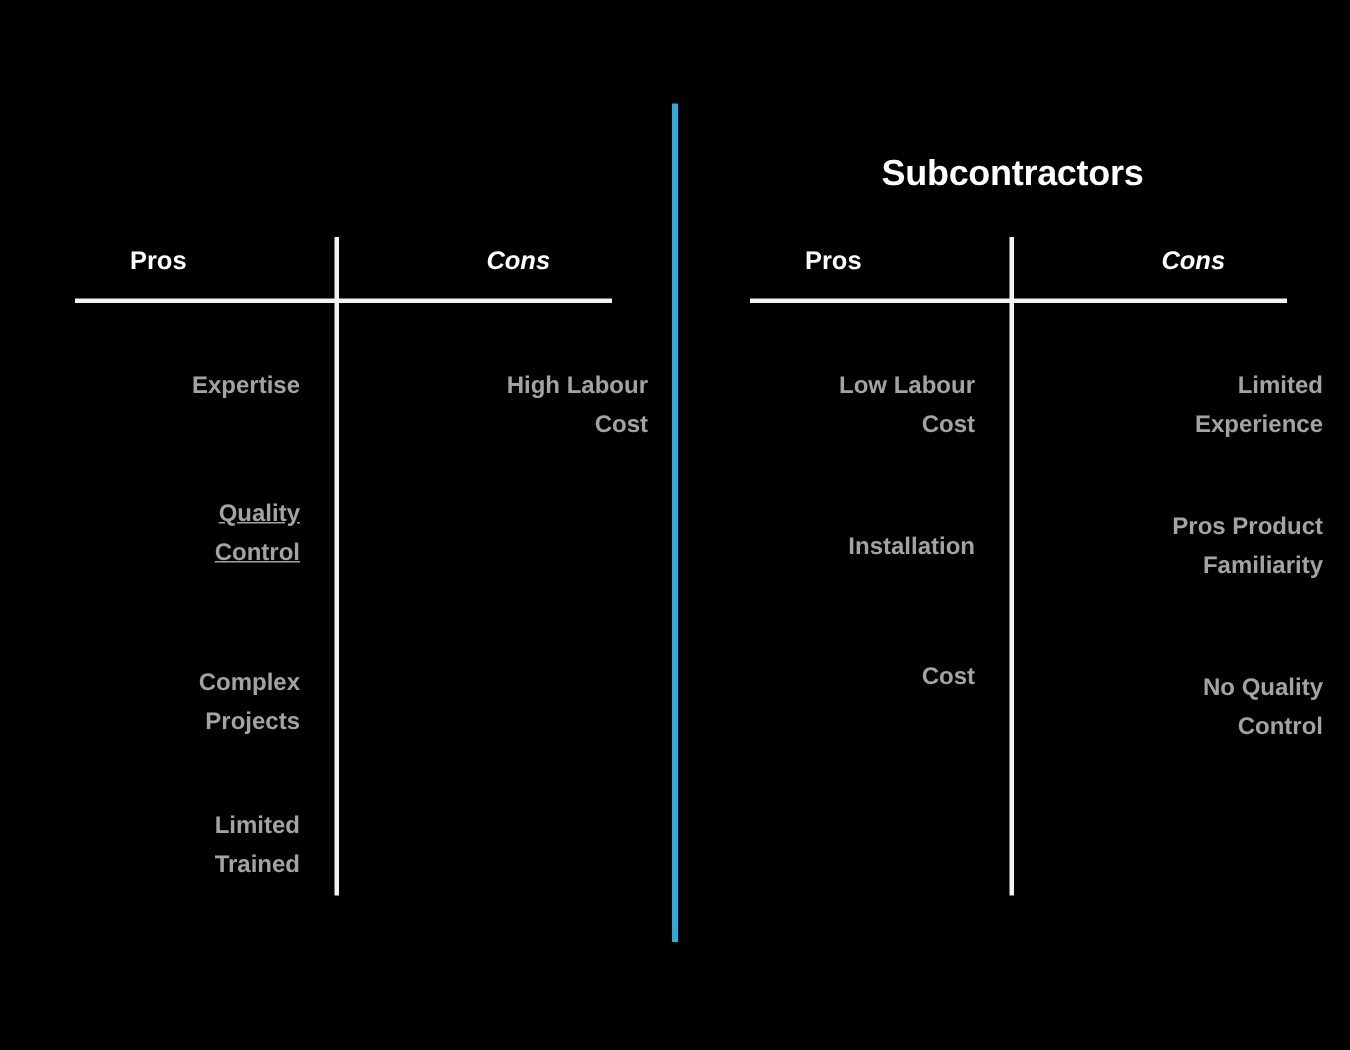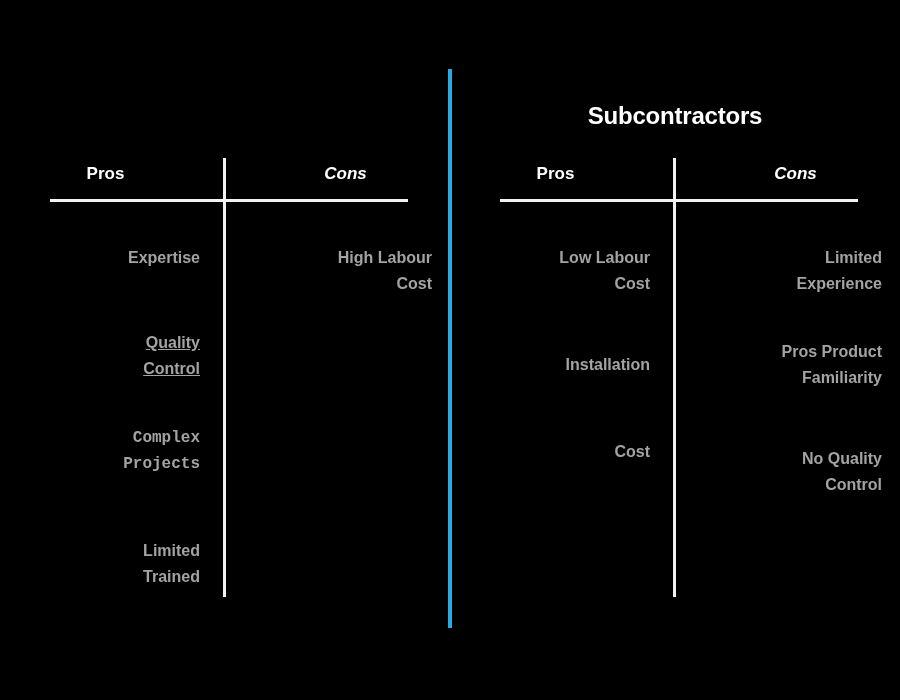--- a/index.html
+++ b/index.html
@@ -118,21 +118,21 @@
     <div class="col-head pros">Pros</div>
     <div class="col-head cons">Cons</div>
 
     <div class="h-rule"></div>
     <div class="v-rule"></div>
 
     <div class="items pros">
         <div class="item" style="top: 20px;">Expertise</div>
         <div class="item" style="top: 105px; text-decoration: underline;">Quality
 Control</div>
-        <div class="item" style="top: 200px; font-family: Liberation Mono, monospace;">Complex
+        <div class="item" style="top: 218px;">Complex
 Projects</div>
         <div class="item" style="top: 313px;">Limited
 Trained</div>
       </div>
     <div class="items cons">
         <div class="item" style="top: 20px;">High Labour
 Cost</div>
       </div>
   </div>
 

